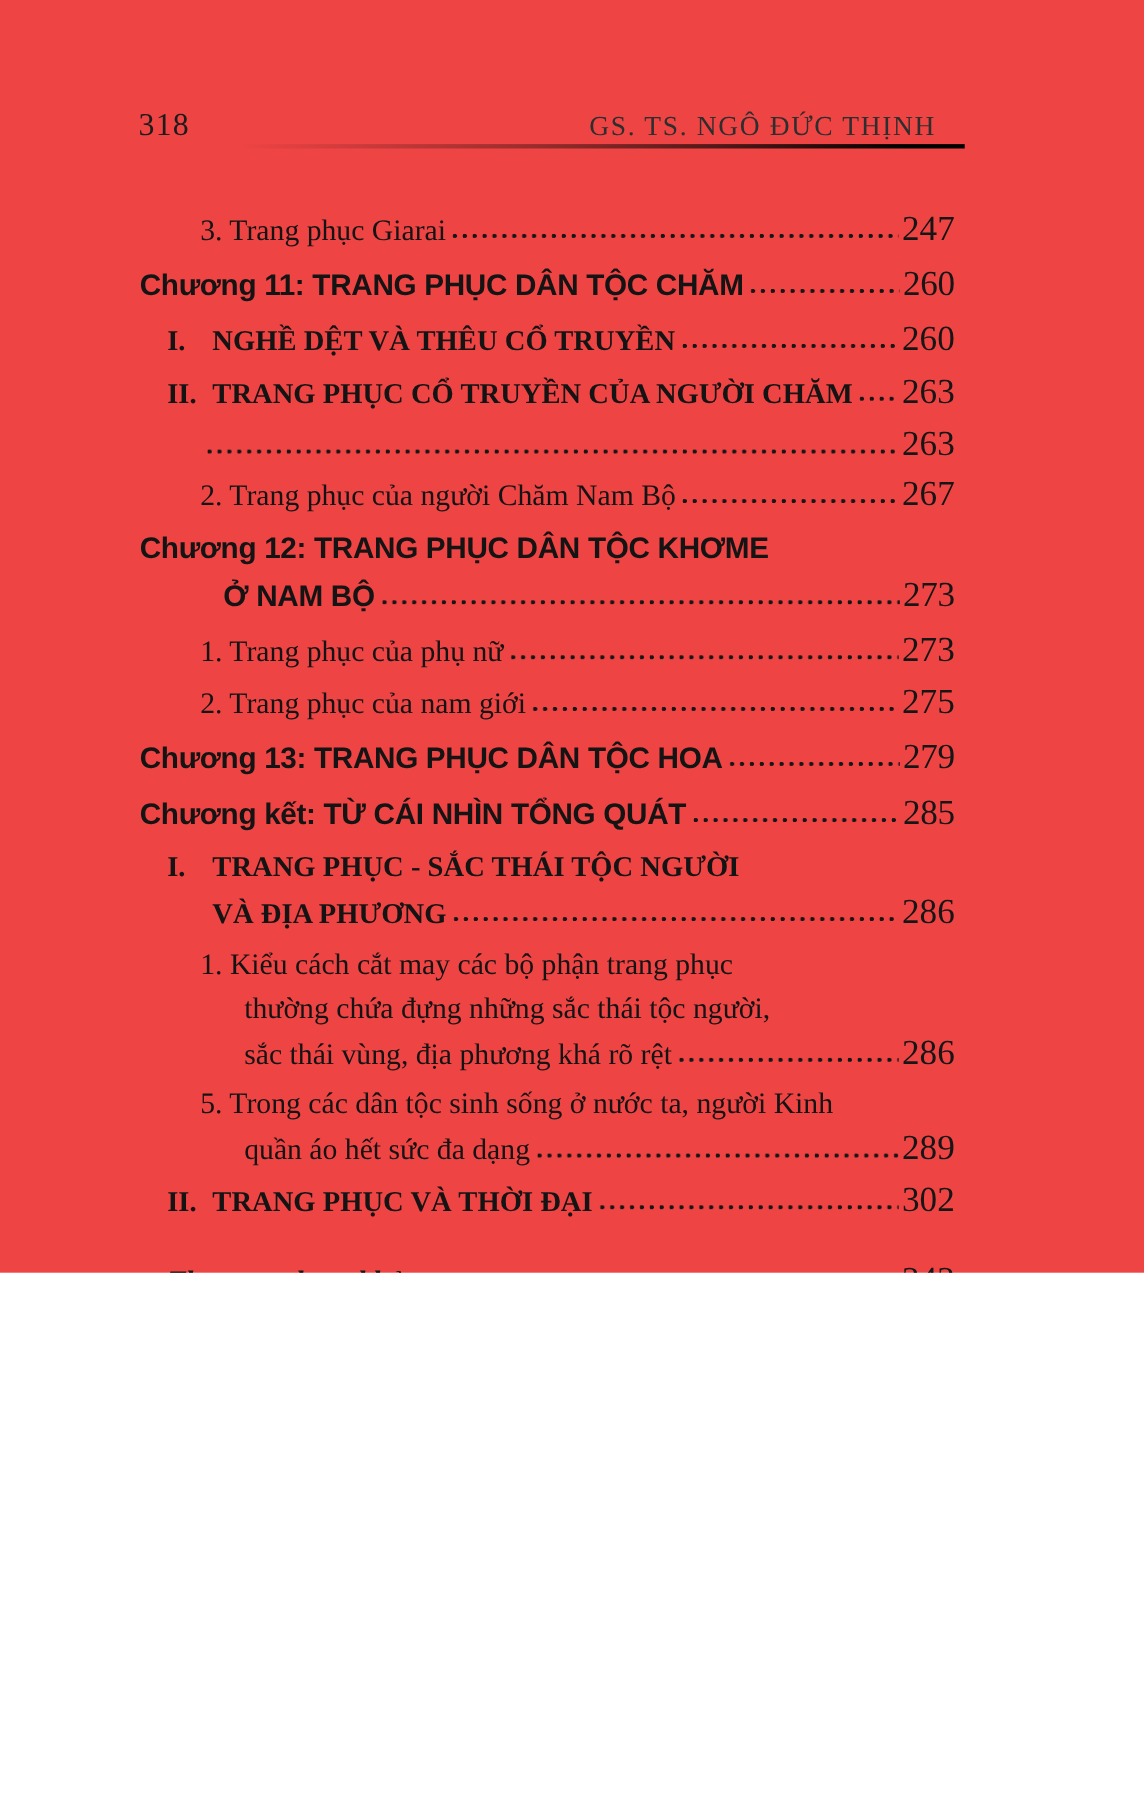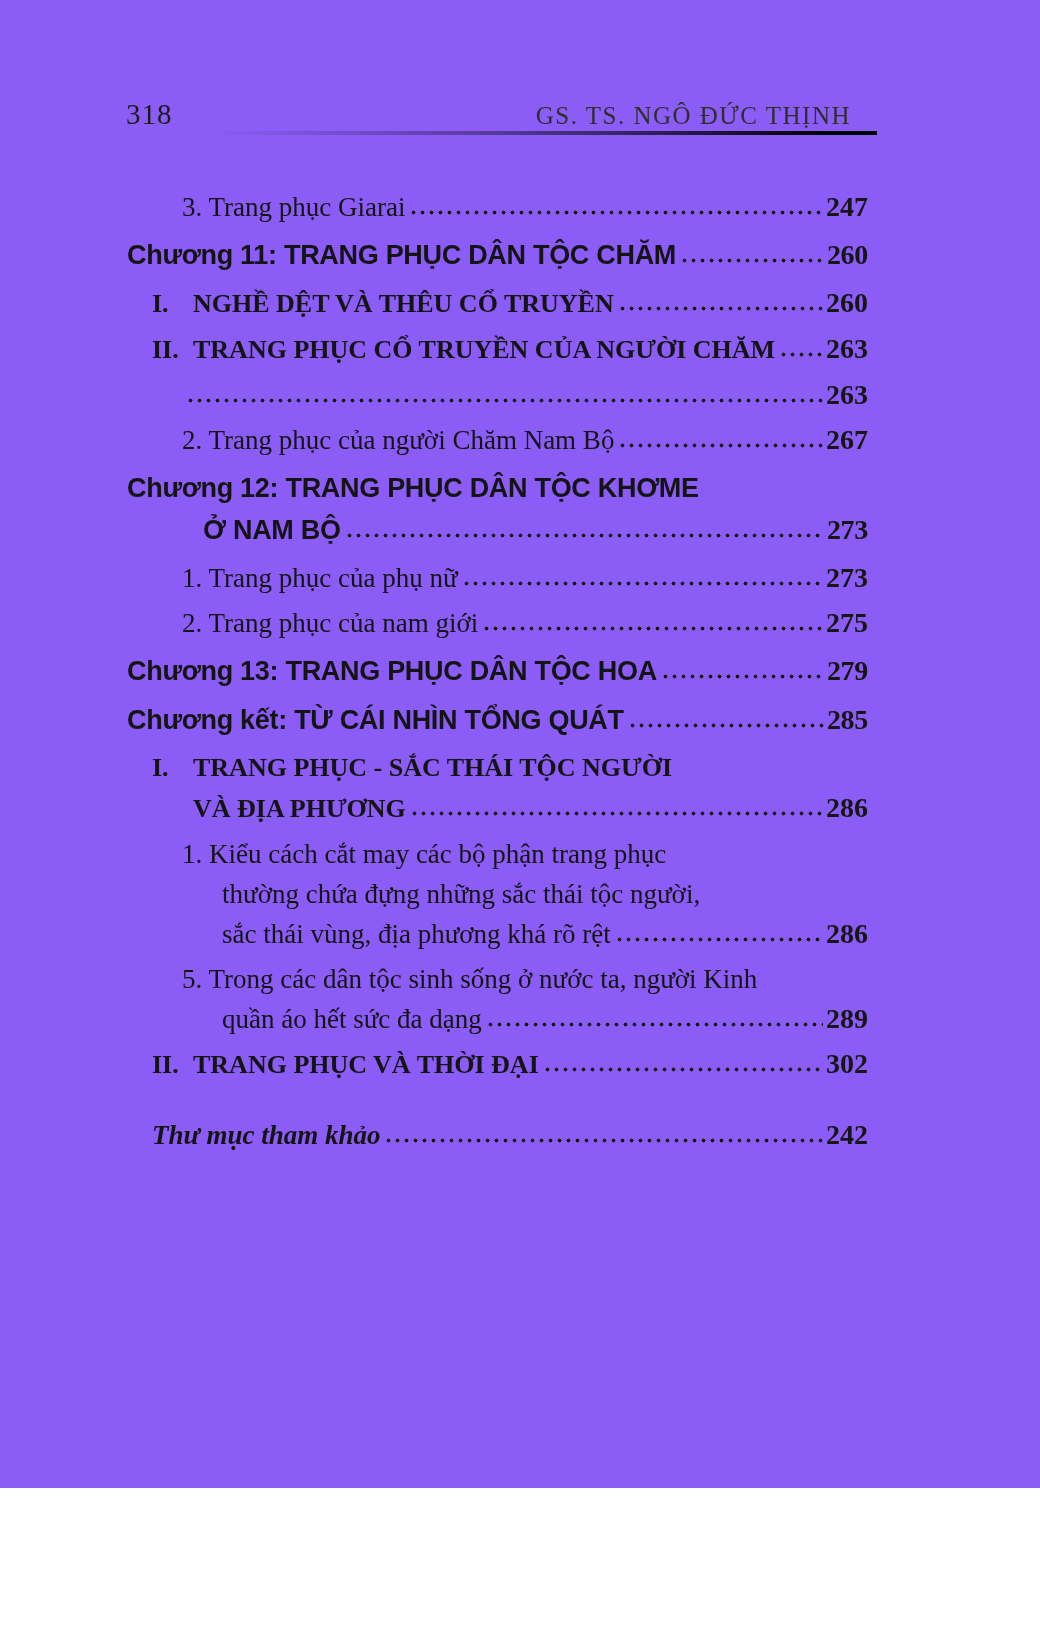--- a/index.html
+++ b/index.html
@@ -1,21 +1,21 @@
 <!DOCTYPE html>
 <html><head>
 <meta charset="utf-8">
 <style>
   html, body { margin: 0; padding: 0; background: #ffffff; }
   body {
     width: 1040px; height: 1646px;
     font-family: "Liberation Serif", "DejaVu Serif", serif;
     color: #141414;
   }
-  .sheet { position: relative; width: 1040px; height: 1488px; background: #8b5cf6; overflow: hidden; }
+  .sheet { position: relative; width: 1040px; height: 1157px; background: #ef4444; overflow: hidden; }
 
   
   .hdr-pgnum {
     position: absolute; left: 126px; top: 98px;
     font-size: 29px; letter-spacing: 1px; color: #1c1c1c;
   }
   .hdr-title {
     position: absolute; right: 189px; top: 102px;
     font-size: 25px; letter-spacing: 1.5px; color: #2e2e2e; font-weight: 400;
   }
@@ -34,21 +34,21 @@
 
   .entry .text { white-space: nowrap; text-align: right; }
   .entry .num  { flex: none; width: 41px; white-space: nowrap; }
 
   .dots {
     flex: 1 1 auto; min-width: 12px; height: 7px;
     margin: 0 3px 0 6px;
     background: radial-gradient(circle at 2.5px 3.5px, #161616 1.7px, rgba(0,0,0,0) 2.2px);
     background-size: 9px 7px; background-repeat: repeat-x; background-position: left bottom;
   }
-  .pgnum { flex: none; font-size: 28px; font-weight: 700; font-style: normal;
+  .pgnum { flex: none; font-size: 32px; font-weight: 400; font-style: normal;
            font-family: "Liberation Serif", "DejaVu Serif", serif; color: #161616; }
 
   
   .entry.sub { font-size: 27px; }
   .entry.sub .line { padding-left: 55px; }
   .entry.sub .line.cont { padding-left: 95px; }
 
   
   .entry.section { font-size: 26px; font-weight: 700; }
   .entry.section .line { padding-left: 25px; }

